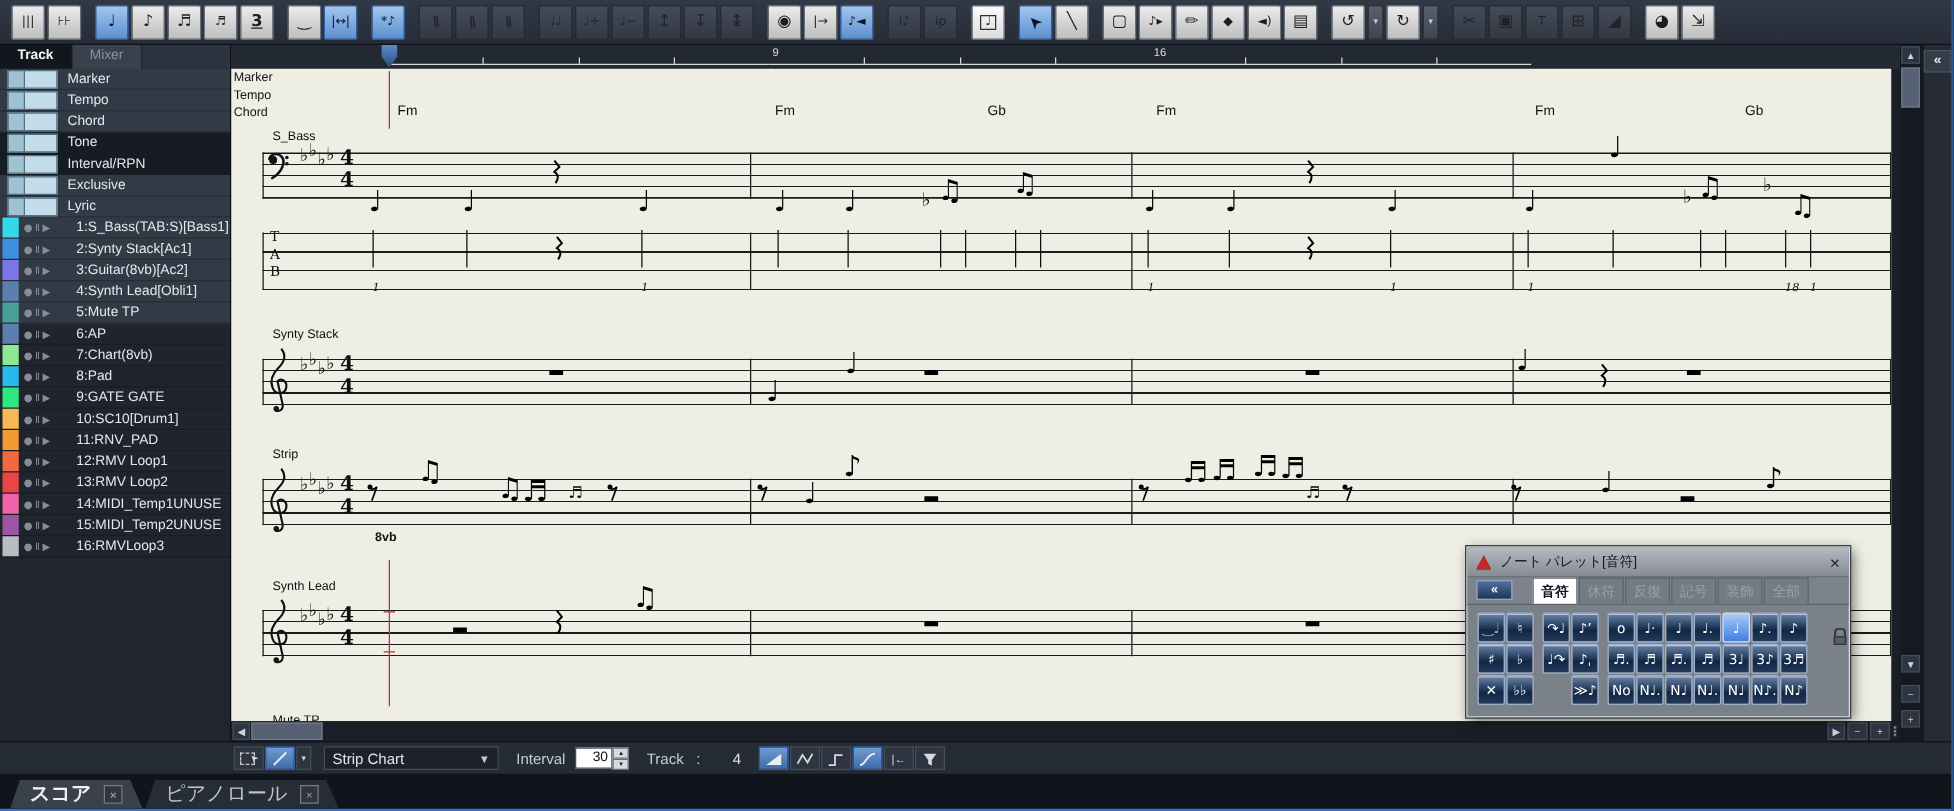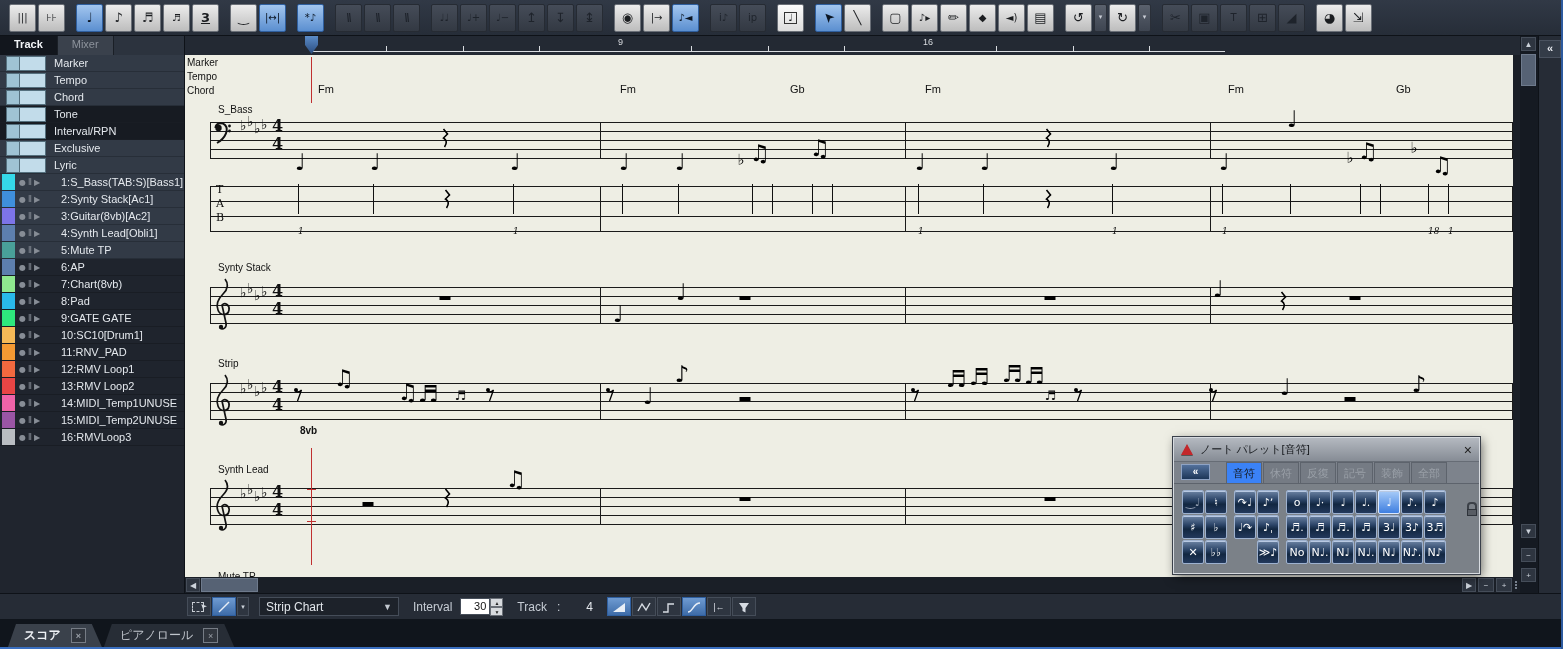--- a/index.html
+++ b/index.html
@@ -107,39 +107,39 @@
                font-size:5px;text-align:center;line-height:8px;box-sizing:border-box;cursor:pointer;}
   .bb-val{color:#e2e6eb;font-size:12px;margin:0 14px 0 4px;}
   .colon{margin:0 22px 0 2px;}
   svg.bbicon{display:block;}
   
   .tab-bar{position:absolute;top:619px;left:0;right:0;height:30px;background:#10151c;border-bottom:2px solid #3a6fc0;
            display:flex;align-items:flex-end;padding-left:8px;box-sizing:border-box;}
   .vtab{height:23px;display:flex;align-items:center;padding:0 16px;margin-right:2px;cursor:pointer;
         clip-path:polygon(8px 0,calc(100% - 10px) 0,100% 100%,0 100%);background:#272d36;color:#c0c5cc;}
   .vtab.active{background:#3a414b;color:#eef1f5;font-weight:bold;}
-  .vtab-label{font-size:12px;margin-right:10px;white-space:nowrap;}
+  .vtab-label{font-size:16px;margin-right:10px;white-space:nowrap;}
   .vtab-close{width:13px;height:13px;border:1px solid #767c85;color:#9aa0a8;font-size:9px;display:flex;
               align-items:center;justify-content:center;background:#31363e;cursor:pointer;}
   
   .palette{position:absolute;left:1173px;top:437px;width:307px;height:137px;z-index:50;
            border:1px solid #d7dbe0;outline:1px solid #3a404a;box-shadow:2px 3px 10px rgba(0,0,0,.55);
            background:#7b8188;box-sizing:border-box;}
   .pal-title{height:23px;background:linear-gradient(#b4b9c0,#868c95);display:flex;align-items:center;
              padding:0 7px;border-bottom:1px solid #666c75;cursor:grab;}
   .pal-logo{width:0;height:0;border-left:6px solid transparent;border-right:6px solid transparent;
             border-bottom:11px solid #c3272b;margin-right:7px;filter:drop-shadow(0 1px 0 #555);}
   .pal-title-text{font-size:11px;color:#15181c;}
   .pal-close{margin-left:auto;font-size:14px;color:#222;cursor:pointer;line-height:1;}
   .pal-tabs{display:flex;align-items:flex-end;height:21px;background:#7d838c;border-bottom:1px solid #5d636c;padding-left:5px;}
   .pcollapse{width:27px;height:14px;background:linear-gradient(#53719c,#1d3658);color:#fff;font-size:10px;font-weight:bold;
              line-height:13px;text-align:center;border:1px solid #8fa3c4;margin:0 16px 3px 2px;cursor:pointer;}
   .ptab2{padding:3px 6px 2px;font-size:11px;color:#9aa0a8;background:#757b84;border:1px solid #5d636c;
          border-bottom:none;margin-right:1px;cursor:pointer;white-space:nowrap;}
-  .ptab2.active{background:#3b82f6;color:#14181d;font-weight:normal;}
+  .ptab2.active{background:#ffffff;color:#14181d;font-weight:bold;}
   .pal-body{position:relative;display:flex;align-items:flex-start;padding:6px 0 0 8px;}
   .pgroup{display:grid;gap:1px;margin-right:7px;}
   .pbtn{display:flex;align-items:center;justify-content:center;width:22px;height:24px;
         font-family:"DejaVu Sans",sans-serif;font-size:11px;color:#fff;cursor:pointer;
         background:linear-gradient(180deg,#6d84a4 0%,#2c4568 40%,#122741 60%,#23395c 100%);
         border:1px solid #9db1cf;border-radius:2px;box-shadow:inset 0 1px 0 #b9c9e2;box-sizing:border-box;}
   .pbtn.sel{background:linear-gradient(180deg,#a8ccf8,#3f7fe0);border-color:#d9e8ff;}
   .pbtn.dis{color:#97a3b6;}
   .pbtn.empty{visibility:hidden;}
   .pal-lock{position:absolute;right:2px;top:18px;cursor:pointer;}

